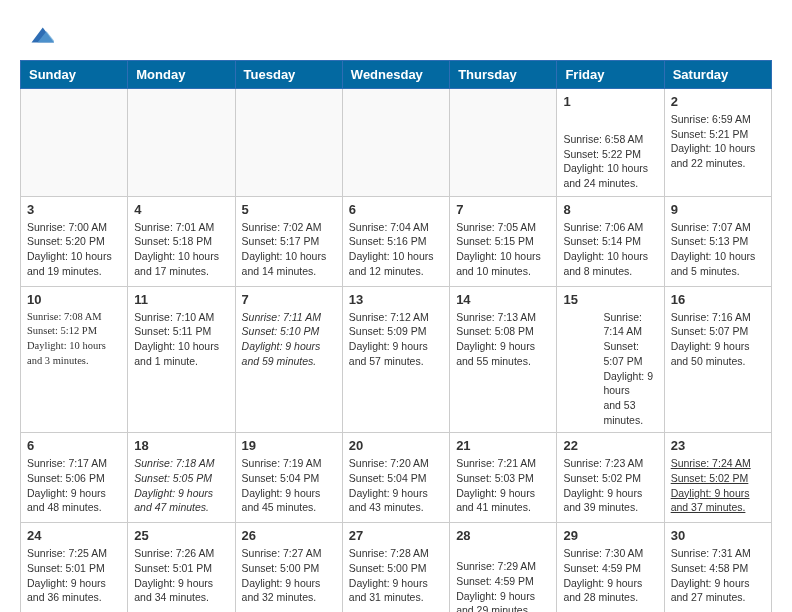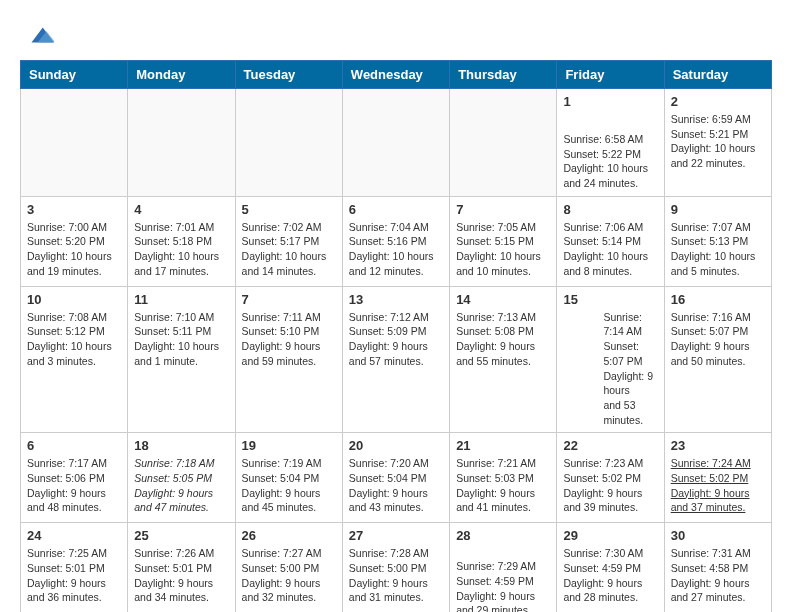--- a/index.html
+++ b/index.html
@@ -190,35 +190,35 @@
           <span class="day-num">9</span>
           <div class="day-info" style="white-space: pre-line;">Sunrise: 7:07 AM
 Sunset: 5:13 PM
 Daylight: 10 hours
 and 5 minutes.</div>
         </td>
       </tr>
       <tr>
         <td>
           <span class="day-num">10</span>
-          <div class="day-info" style="white-space: pre-line;">Sunrise: 7:08 AM
+          <div class="day-info" style="white-space: pre-line; font-family: Liberation Serif, serif;">Sunrise: 7:08 AM
 Sunset: 5:12 PM
 Daylight: 10 hours
 and 3 minutes.</div>
         </td>
         <td>
           <span class="day-num">11</span>
           <div class="day-info" style="white-space: pre-line;">Sunrise: 7:10 AM
 Sunset: 5:11 PM
 Daylight: 10 hours
 and 1 minute.</div>
         </td>
         <td>
           <span class="day-num">7</span>
-          <div class="day-info" style="white-space: pre-line;">Sunrise: 7:11 AM
+          <div class="day-info" style="white-space: pre-line; font-style: italic;">Sunrise: 7:11 AM
 Sunset: 5:10 PM
 Daylight: 9 hours
 and 59 minutes.</div>
         </td>
         <td>
           <span class="day-num">13</span>
           <div class="day-info" style="white-space: pre-line;">Sunrise: 7:12 AM
 Sunset: 5:09 PM
 Daylight: 9 hours
 and 57 minutes.</div>

